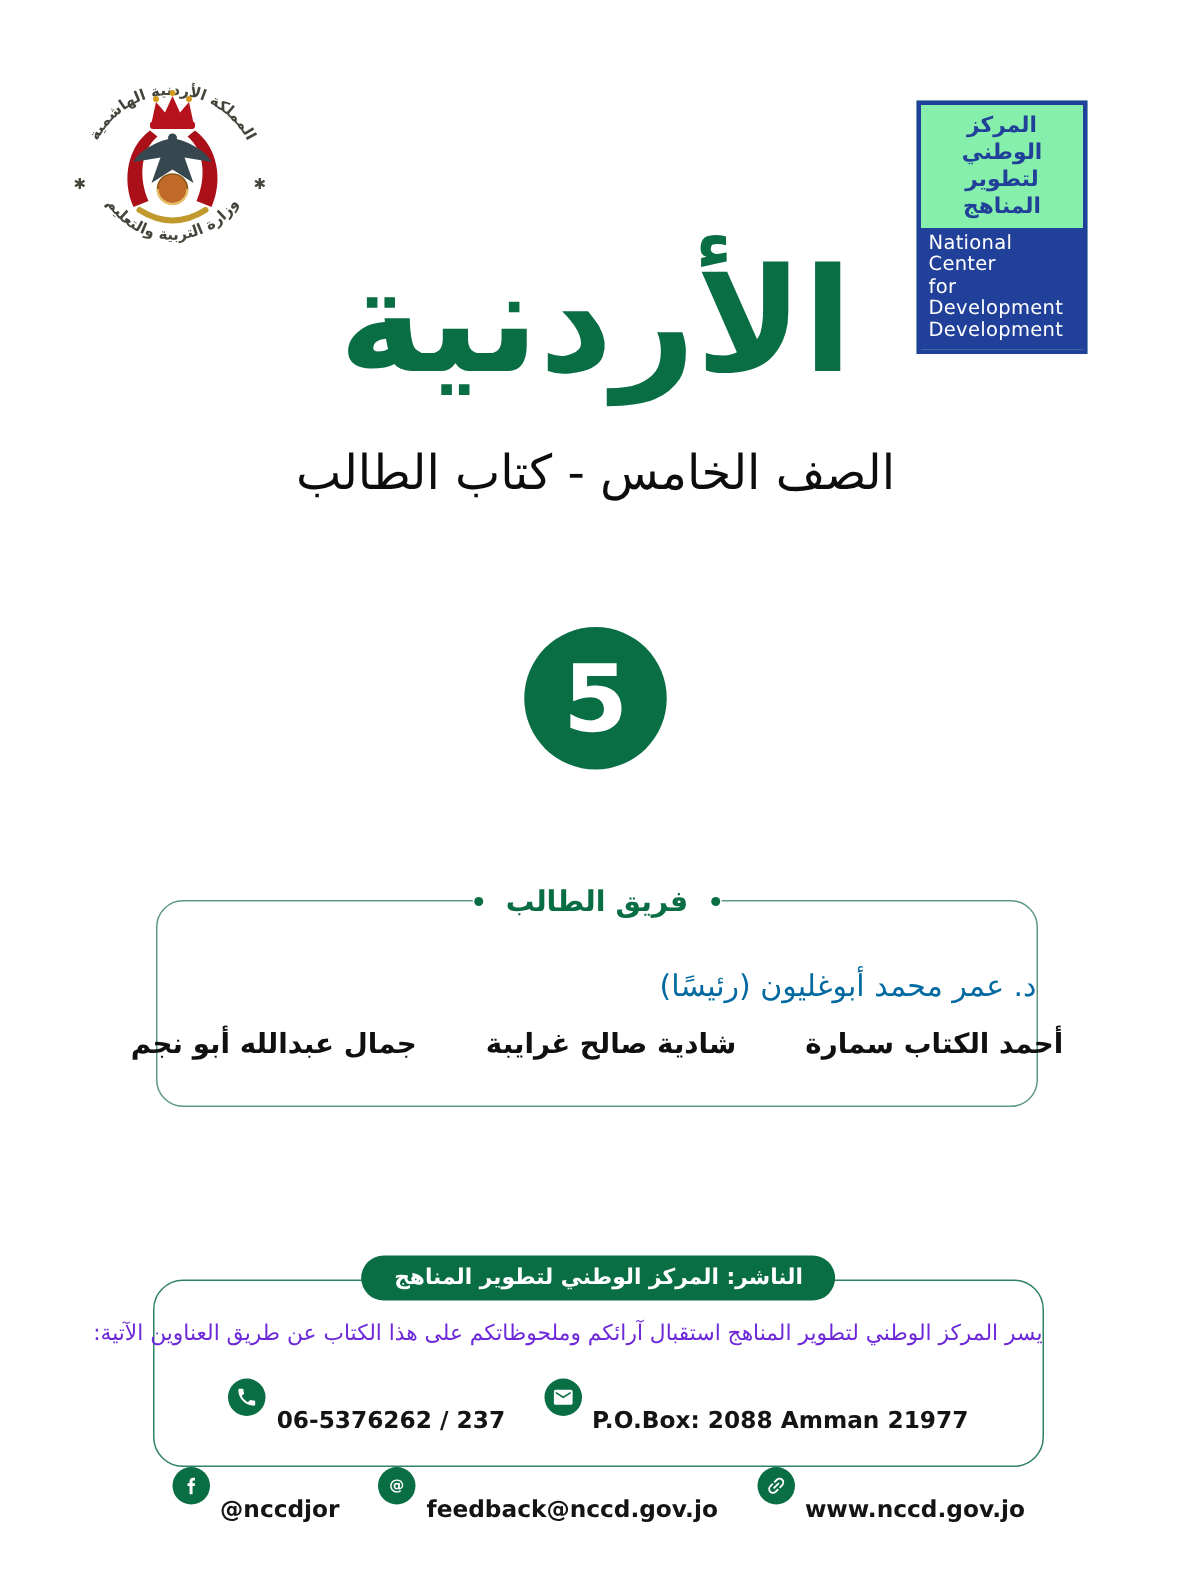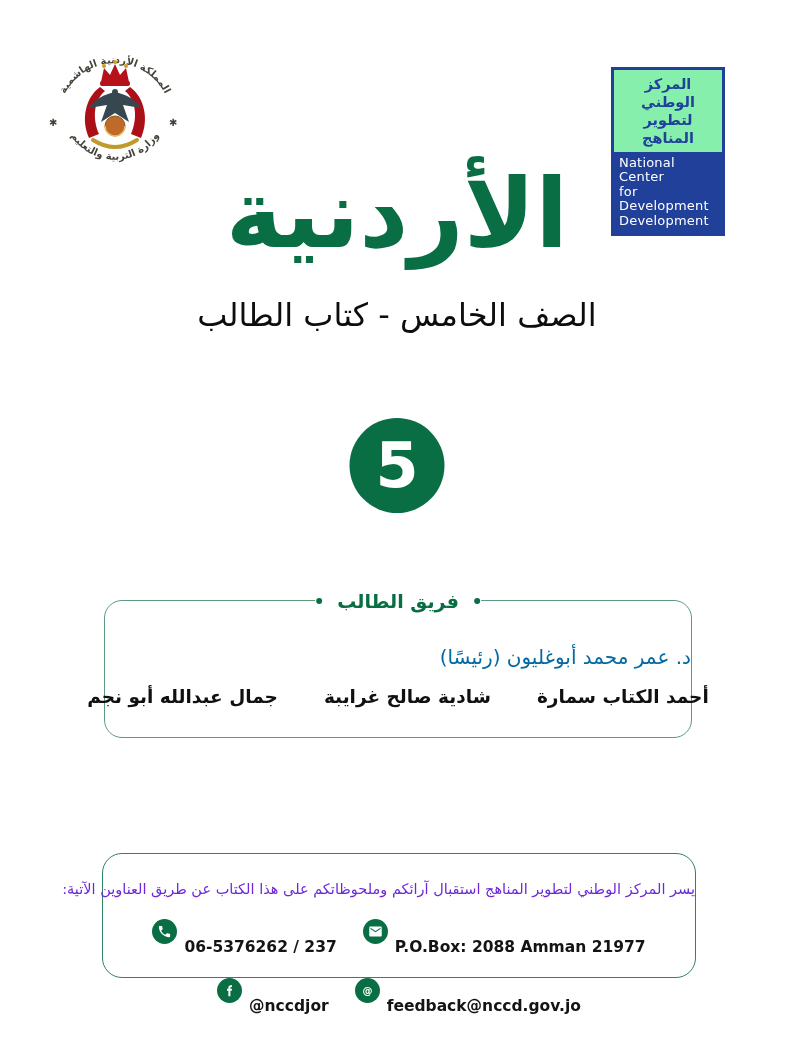--- a/index.html
+++ b/index.html
@@ -172,20 +172,21 @@
     <div class="authors-legend" dir="rtl">فريق الطالب</div>
     <div class="chairman" dir="rtl">د. عمر محمد أبوغليون (رئيسًا)</div>
     <div class="members" dir="rtl">
       <span>أحمد الكتاب سمارة</span>
       <span>شادية صالح غرايبة</span>
       <span>جمال عبدالله أبو نجم</span>
     </div>
   </div>
 
   <div class="publisher-box">
+    <div class="publisher-pill" dir="rtl">الناشر: المركز الوطني لتطوير المناهج</div>
     <div class="feedback" dir="rtl">يسر المركز الوطني لتطوير المناهج استقبال آرائكم وملحوظاتكم على هذا الكتاب عن طريق العناوين الآتية:</div>
 
     <div class="contact-row">
       <div class="contact-item">
         <span class="cicon">
           <svg viewBox="0 0 24 24">
               <path fill="#fff" d="M6.62 10.79c1.44 2.83 3.76 5.14 6.59 6.59l2.2-2.21c.27-.27.67-.36 1.02-.24 1.12.37 2.33.57 3.57.57.55 0 1 .45 1 1V20c0 .55-.45 1-1 1-9.39 0-17-7.61-17-17 0-.55.45-1 1-1h3.5c.55 0 1 .45 1 1 0 1.25.2 2.45.57 3.57.11.35.03.74-.25 1.02l-2.2 2.2z"></path>
             </svg>
         </span>
         <span class="label">06-5376262 / 237</span>
@@ -210,16 +211,26 @@
         <span class="label">@nccdjor</span>
       </div>
       <div class="contact-item">
         <span class="cicon">
           <svg viewBox="0 0 24 24">
               <text x="12" y="17" text-anchor="middle" font-size="16" font-weight="bold" fill="#fff" font-family="DejaVu Sans, sans-serif">@</text>
             </svg>
         </span>
         <span class="label">feedback@nccd.gov.jo</span>
       </div>
+      <div class="contact-item">
+        <span class="cicon">
+          <svg viewBox="0 0 24 24">
+              <g transform="rotate(-45 12 12)">
+                <path fill="#fff" d="M3.9 12c0-1.71 1.39-3.1 3.1-3.1h4V7H7c-2.76 0-5 2.24-5 5s2.24 5 5 5h4v-1.9H7c-1.71 0-3.1-1.39-3.1-3.1zM8 13h8v-2H8v2zm9-6h-4v1.9h4c1.71 0 3.1 1.39 3.1 3.1s-1.39 3.1-3.1 3.1h-4V17h4c2.76 0 5-2.24 5-5s-2.24-5-5-5z"></path>
+              </g>
+            </svg>
+        </span>
+        <span class="label">www.nccd.gov.jo</span>
+      </div>
     </div>
   </div>
 
 </div>
 
 </body></html>

